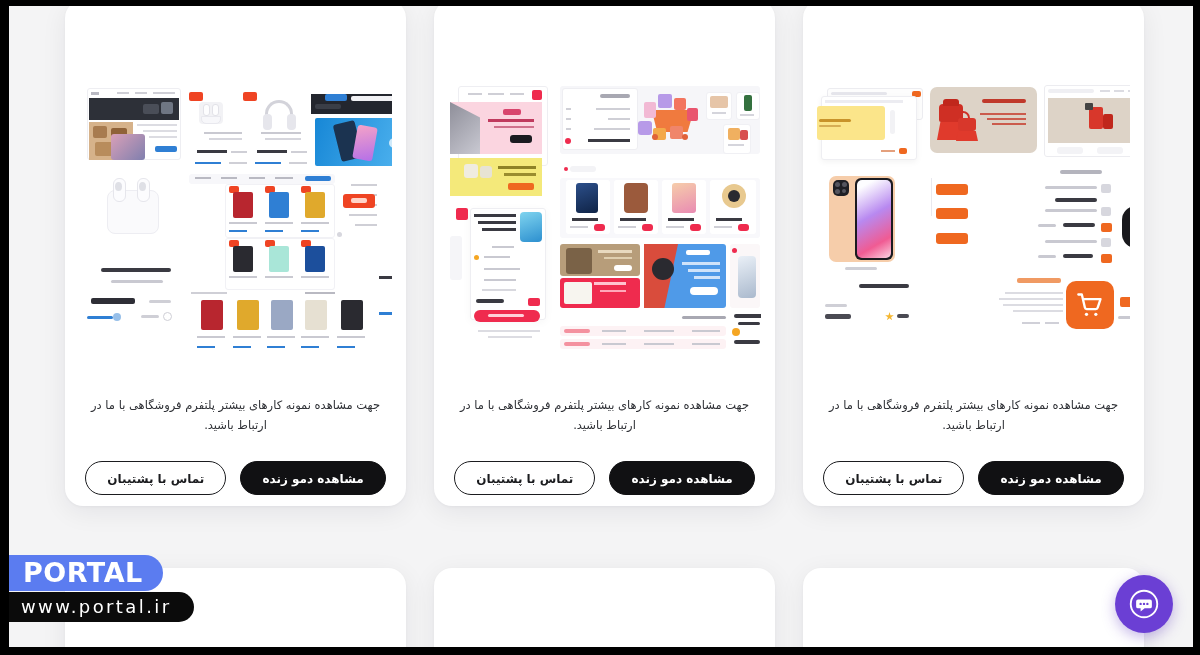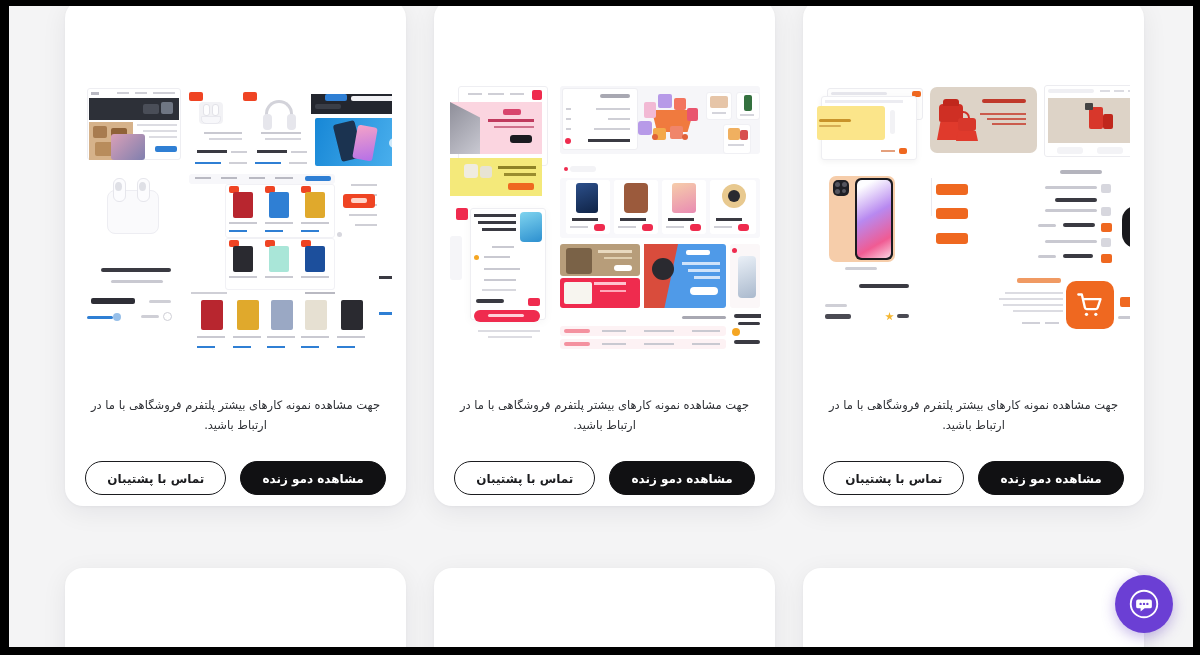--- a/index.html
+++ b/index.html
@@ -607,20 +607,22 @@
           
           
           
           
           
         </div>
       </div>
 
     </div>
 
+    <div class="wm wm-top">PORTAL</div>
+    <div class="wm wm-bot">www.portal.ir</div>
 
     <div class="chat-fab">
       <svg width="30" height="30" viewBox="0 0 24 24">
         <circle cx="12" cy="12" r="10.6" fill="none" stroke="#ffffff" stroke-width="1.5"></circle>
         <path d="M7.2 8.4h9.6a1.5 1.5 0 0 1 1.5 1.5v4a1.5 1.5 0 0 1-1.5 1.5h-4.3l-3.2 2.6v-2.6H7.2a1.5 1.5 0 0 1-1.5-1.5v-4a1.5 1.5 0 0 1 1.5-1.5z" fill="#ffffff"></path>
         <circle cx="9.3" cy="11.9" r="0.95" fill="#6b3fd4"></circle>
         <circle cx="12" cy="11.9" r="0.95" fill="#6b3fd4"></circle>
         <circle cx="14.7" cy="11.9" r="0.95" fill="#6b3fd4"></circle>
       </svg>
     </div>

